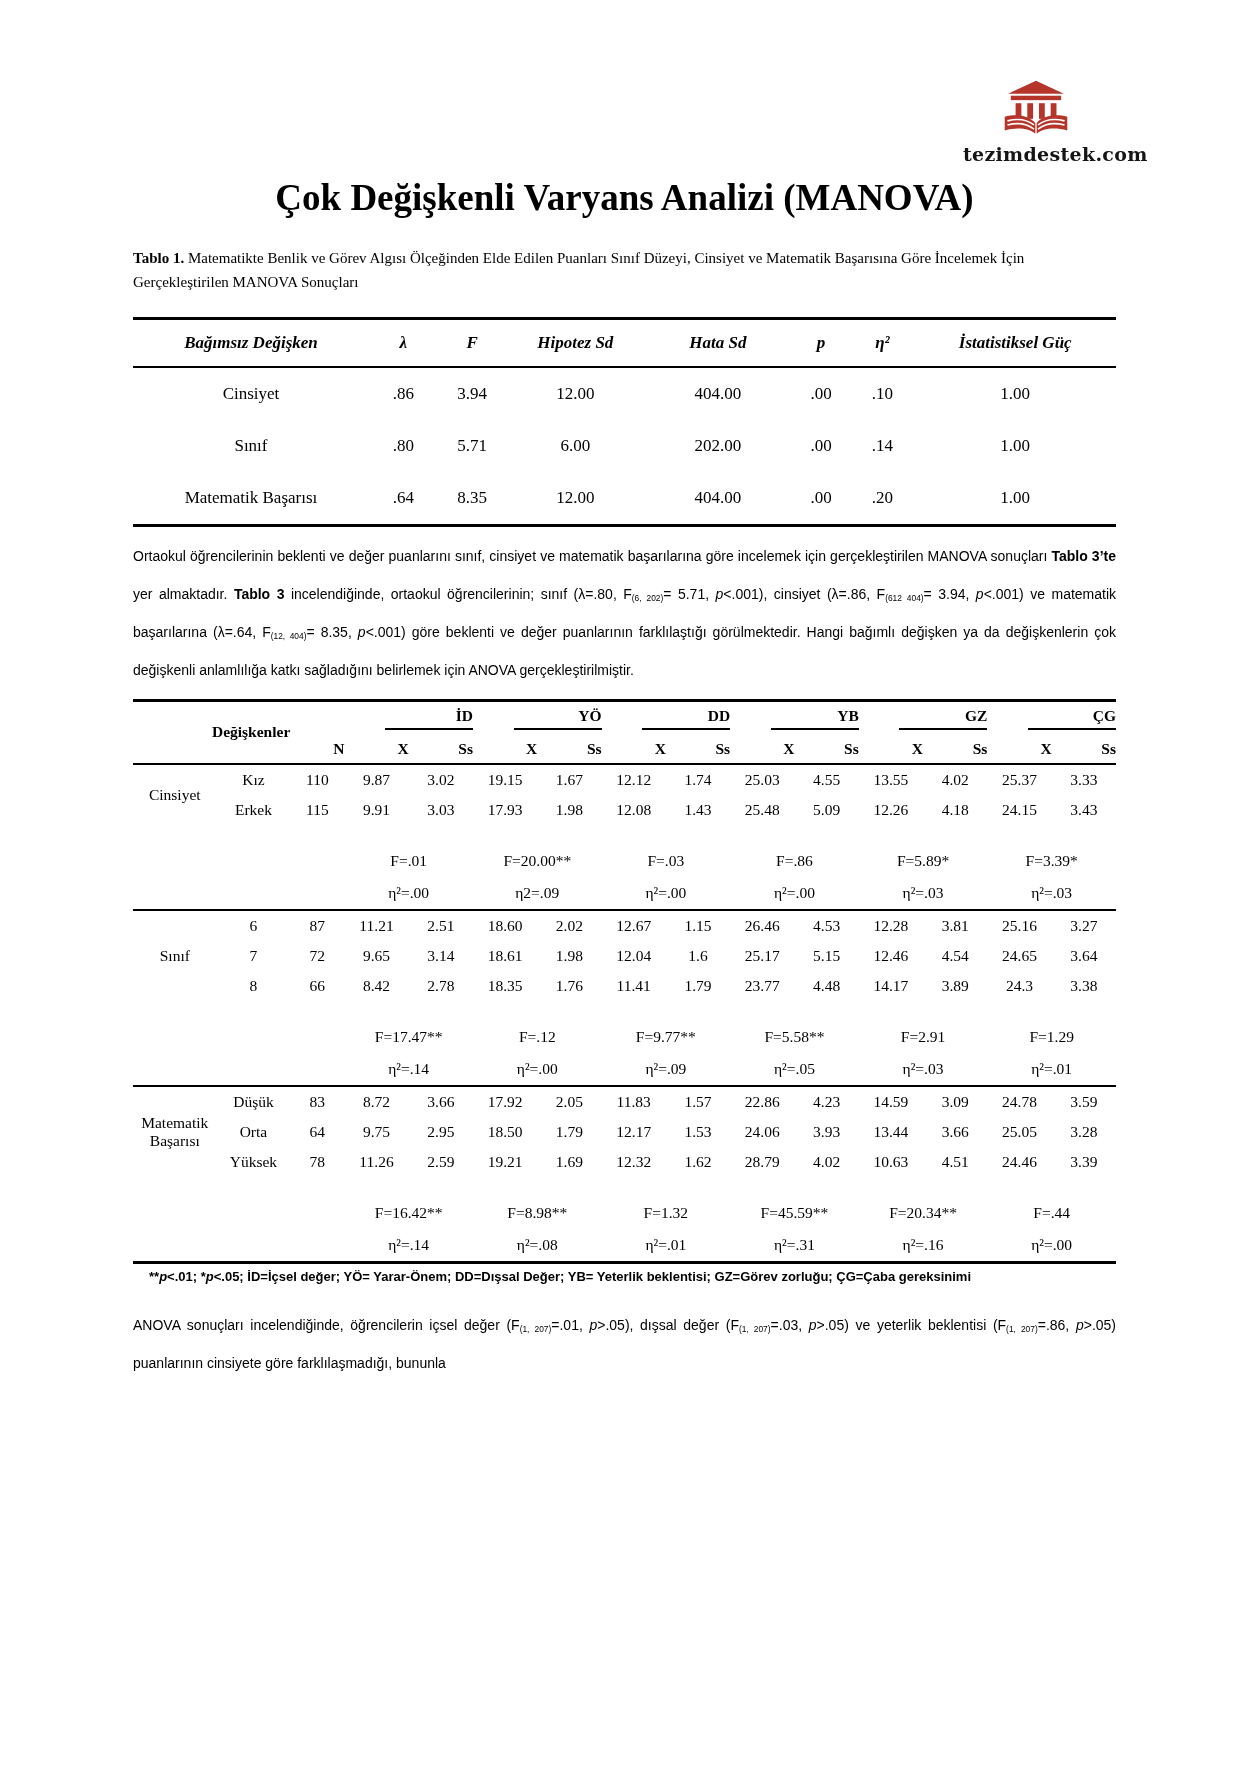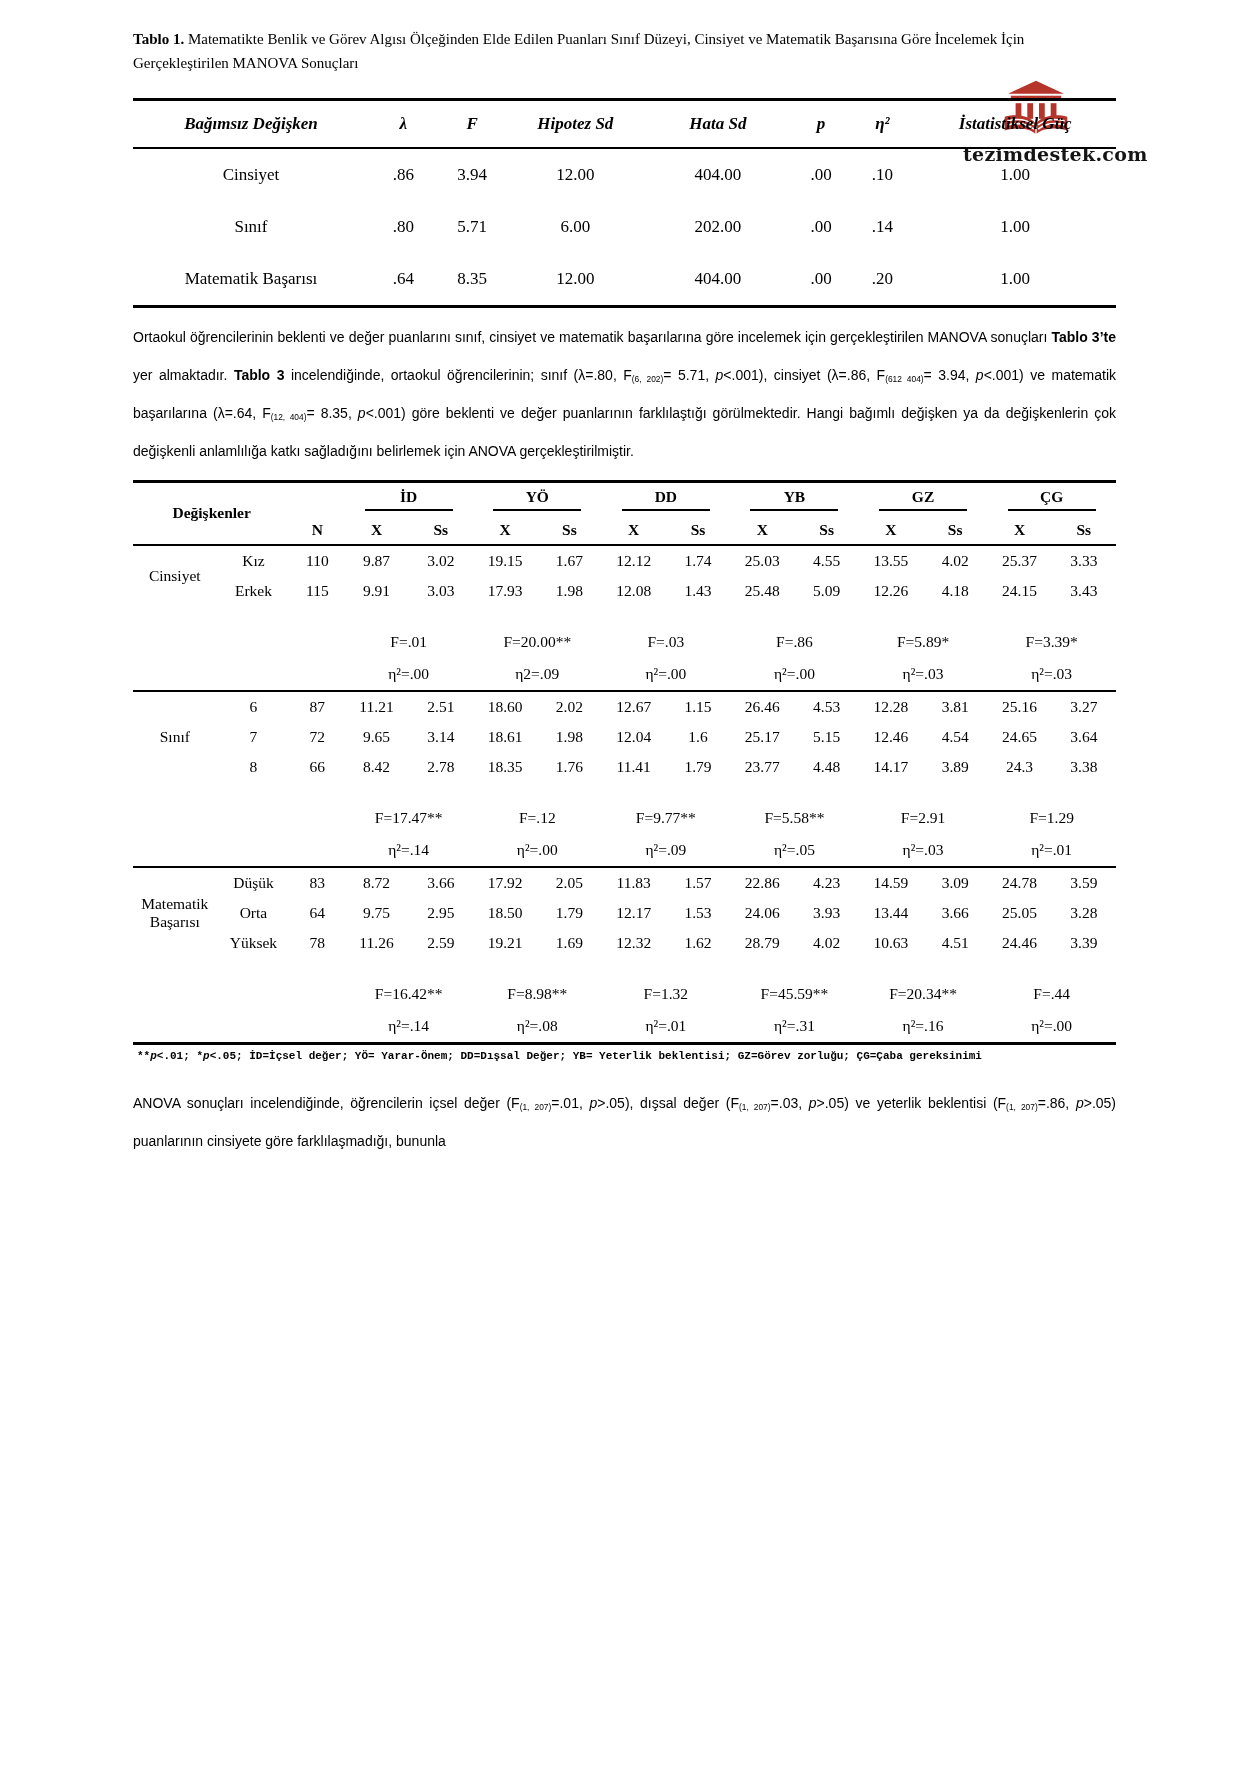--- a/index.html
+++ b/index.html
@@ -38,35 +38,35 @@
     text-align:justify;margin:10px 0 0 0;
   }
   .para2{margin-top:22px;}
 
   table.t2{
     width:100%;margin-top:10px;border-collapse:collapse;table-layout:fixed;
     border-top:3.2px solid #000;border-bottom:3.2px solid #000;
     font-size:15.5px;font-family:"Liberation Serif",serif;
   }
   table.t2 thead{border-bottom:2.8px solid #000;}
-  table.t2 thead th{font-weight:bold;text-align:center;padding:5px 0;}
+  table.t2 thead th{font-weight:bold;text-align:right;padding:5px 0;}
   table.t2 thead th.dg{vertical-align:middle;}
   table.t2 thead th.grp div{
     display:inline-block;min-width:88px;padding-bottom:3px;
     border-bottom:2.6px solid #000;
   }
   table.t2 tbody.sec{border-top:2.8px solid #000;}
   table.t2 td{text-align:center;padding:6px 0;}
   table.t2 td.glabel{vertical-align:middle;}
   table.t2 tr.gap td{height:20px;padding:0;}
   table.t2 tr.statrow td{padding:7px 0;}
 
   .footnote{
-    font-family:Liberation Mono, monospace;font-size:11px;font-weight:bold;
-    margin:5px 0 0 4px;
+    font-family:Liberation Sans, sans-serif;font-size:13px;font-weight:bold;
+    margin:5px 0 0 16px;
   }
 </style>
 </head>
 <body>
 
 <div class="logo">
   <svg width="68" height="60" viewBox="0 0 100 88" aria-hidden="true">
     <polygon points="50,1 91,20 9,20" fill="#b5352b"></polygon>
     <rect x="13" y="23" width="74" height="6.5" fill="#b5352b"></rect>
     <rect x="20" y="34" width="8.5" height="23" fill="#b5352b"></rect>
@@ -78,20 +78,21 @@
     <path d="M8,60 C24,56 38,59 47,66" fill="none" stroke="#ffffff" stroke-width="2.4"></path>
     <path d="M8,66 C24,62 38,65 47,72" fill="none" stroke="#ffffff" stroke-width="2.4"></path>
     <path d="M92,60 C76,56 62,59 53,66" fill="none" stroke="#ffffff" stroke-width="2.4"></path>
     <path d="M92,66 C76,62 62,65 53,72" fill="none" stroke="#ffffff" stroke-width="2.4"></path>
   </svg>
   <div class="logo-text">tezimdestek.com</div>
 </div>
 
 <div class="content">
 
+  <h1 class="title">Çok Değişkenli Varyans Analizi (MANOVA)</h1>
 
   <p class="cap cap1"><span class="st-b">Tablo 1.</span><span> Matematikte Benlik ve Görev Algısı Ölçeğinden Elde Edilen Puanları Sınıf Düzeyi, Cinsiyet ve Matematik Başarısına Göre İncelemek İçin Gerçekleştirilen MANOVA Sonuçları</span></p>
 
   <table class="t1">
     <colgroup>
       <col style="width:24%">
         <col style="width:7%">
         <col style="width:7%">
         <col style="width:14%">
       <col style="width:15%">

